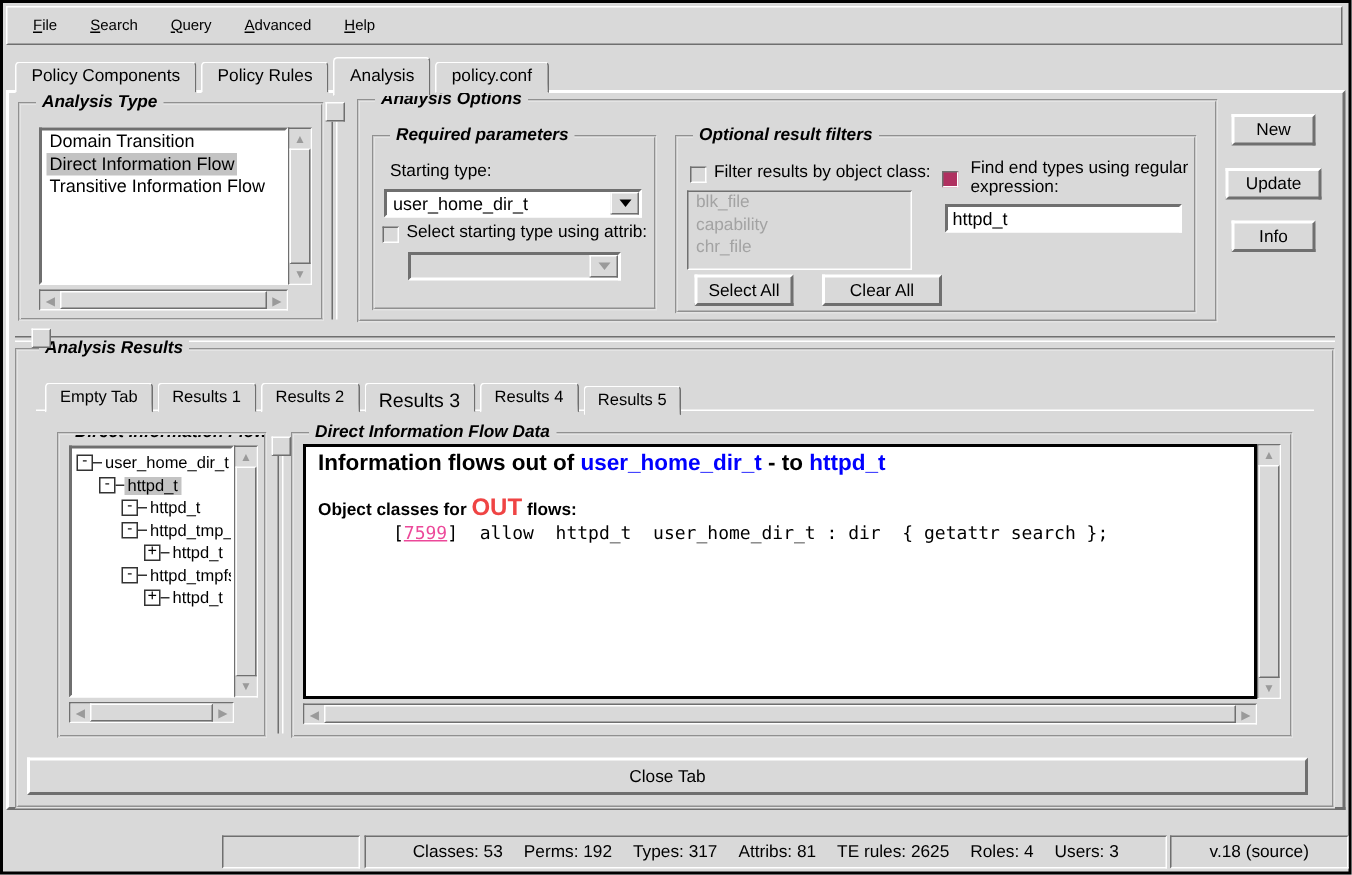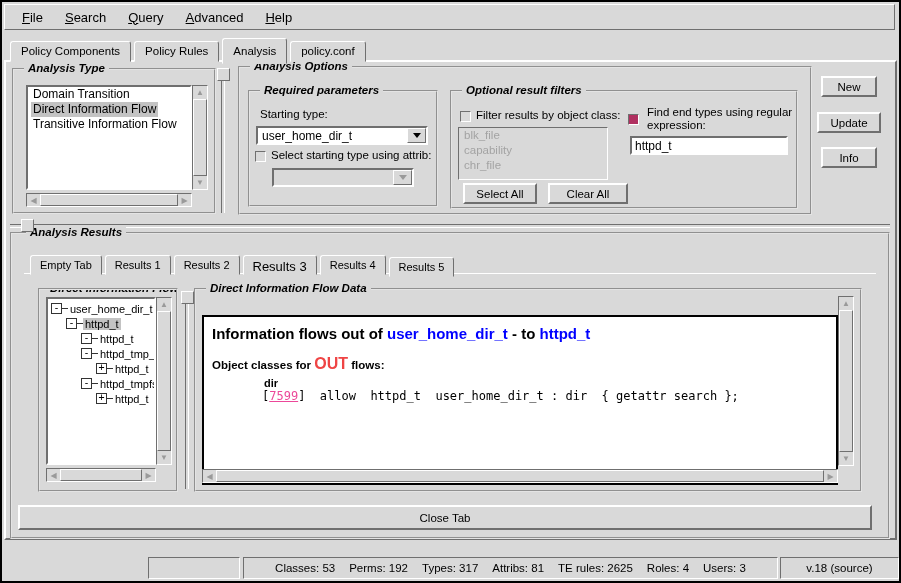--- a/index.html
+++ b/index.html
@@ -14,21 +14,21 @@
 
   
   .raised{border:1px solid;border-color:#ffffff #6f6f6f #6f6f6f #ffffff;background:#d9d9d9;}
   .raised2{border:2px solid;border-color:#ffffff #6f6f6f #6f6f6f #ffffff;background:#d9d9d9;}
   .sunken{border:1px solid;border-color:#6f6f6f #ffffff #ffffff #6f6f6f;}
   .sunken2{border:2px solid;border-color:#6f6f6f #ffffff #ffffff #6f6f6f;}
   .abs{position:absolute;box-sizing:border-box;}
 
   
   #menubar{left:2px;top:2px;width:891px;height:26px;display:flex;align-items:center;padding-left:6px;}
-  .menu-item{display:inline-block;padding:3px 11px;font-size:13px;cursor:default;}
+  .menu-item{display:inline-block;padding:3px 11px;font-size:10px;cursor:default;}
   .menu-item::first-letter{text-decoration:underline;}
 
   
   .tabrow{display:flex;align-items:flex-end;}
   #maintabs{left:8px;top:34px;height:26px;z-index:5;}
   .tab{
     background:#d9d9d9;border:1px solid;border-color:#ffffff #6f6f6f #d9d9d9 #ffffff;
     border-radius:3px 3px 0 0;padding:3px 10px 2px 10px;margin-right:3px;
     font-size:11.5px;height:21px;box-sizing:border-box;white-space:nowrap;
   }
@@ -107,21 +107,21 @@
     flex:none;width:11px;height:11px;box-sizing:border-box;background:#fff;border:1px solid #333;
     font-family:"DejaVu Sans Mono",monospace;font-size:10px;line-height:8px;text-align:center;color:#000;
   }
   .tree-dash{flex:none;width:6px;border-top:1px solid #333;}
   .tree-label{padding:0 2px;}
   .tree-row.selected .tree-label{background:#c3c3c3;}
 
   
   .textarea{
     position:absolute;box-sizing:border-box;background:#fff;
-    border:2px solid #000;overflow:hidden;padding:8px 8px;margin-top:19px;
+    border:2px solid #000;overflow:hidden;padding:2px 8px;
   }
   .res-heading{font-size:15px;font-weight:bold;white-space:pre;}
   .res-heading .blue{color:#0000ff;}
   .res-sub{margin-top:13px;font-size:11.5px;font-weight:bold;white-space:pre;display:flex;align-items:baseline;}
   .res-sub .out{color:#ef4444;font-size:16px;font-weight:bold;}
   .res-class{margin-top:4px;margin-left:52px;font-size:11px;font-weight:bold;}
   .res-rule{margin-left:50px;font-family:"DejaVu Sans Mono",monospace;font-size:12px;white-space:pre;}
   .res-rule .rule-link{color:#ec4899;text-decoration:underline;}
 
   
@@ -201,21 +201,21 @@
     <span class="lf-title">Optional result filters</span>
   </div>
   <div class="cb" style="left:458px;top:109px;"></div>
   <div class="cb-label" style="left:474px;top:107px;">Filter results by object class:</div>
   <div class="abs sunken listbox disabled" style="left:456px;top:125px;width:150px;height:53px;">
 
   <div class="lb-row"><span class="lb-text">blk_file</span></div>
       <div class="lb-row"><span class="lb-text">capability</span></div>
       <div class="lb-row"><span class="lb-text">chr_file</span></div>
     </div>
-  <div class="btn" style="left:461px;top:181px;width:74px;height:21px;">
+  <div class="btn" style="left:461px;top:181px;width:66px;height:21px;">
       <span>Select All</span>
     </div>
   <div class="btn" style="left:546px;top:181px;width:80px;height:21px;">
       <span>Clear All</span>
     </div>
 
   <div class="cb checked" style="left:626px;top:112px;"></div>
   <div class="cb-label" style="left:645px;top:104px;line-height:13px;">
     <span>Find end types using regular</span><br>
     <span>expression:</span>
@@ -310,21 +310,20 @@
 
   <div class="sash-handle" style="left:179px;top:289px;"></div>
   <div class="sash-vline" style="left:183px;top:301px;height:186px;"></div>
 
   <div class="lframe" style="left:192px;top:286px;width:668px;height:204px;">
     <span class="lf-title">Direct Information Flow Data</span>
   </div>
   <div class="textarea" style="left:200px;top:294px;width:636px;height:170px;">
     <div class="res-heading"><span>Information flows out of </span><span class="blue">user_home_dir_t</span><span> - to </span><span class="blue">httpd_t</span></div>
     <div class="res-sub"><span>Object classes for </span><span class="out">OUT</span><span> flows:</span></div>
-    <div class="res-class">dir</div>
     <div class="res-rule"><span>[</span><a class="rule-link">7599</a><span>]  allow  httpd_t  user_home_dir_t : dir  { getattr search };</span></div>
   </div>
   <div class="abs vsb sunken" style="left:836px;top:294px;width:16px;height:170px;">
     <span class="sb-arrow">▲</span>
       <span class="sb-thumb"></span>
       <span class="sb-arrow">▼</span>
   </div>
   <div class="abs hsb sunken" style="left:200px;top:467px;width:636px;height:14px;">
     <span class="sb-arrow">◀</span>
       <span class="sb-thumb"></span>

